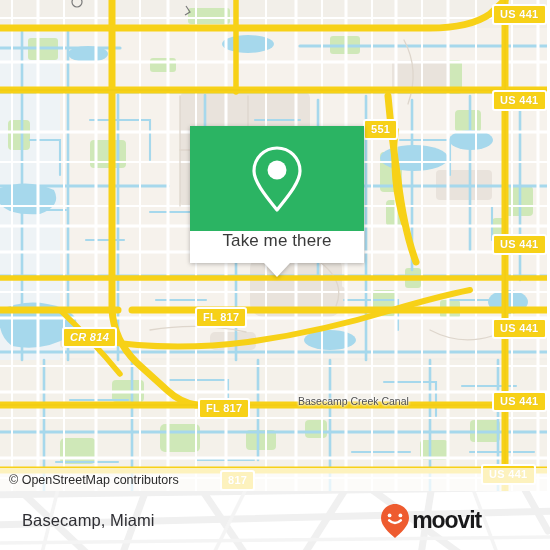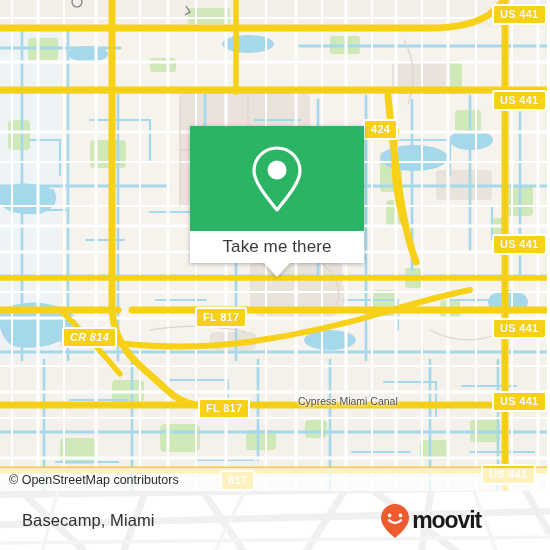--- a/index.html
+++ b/index.html
@@ -95,21 +95,21 @@
     background: #2bb463;
     display: flex;
     align-items: center;
     justify-content: center;
   }
   #callout-white {
     width: 174px;
     height: 32px;
     background: #ffffff;
     display: flex;
-    align-items: center;
+    align-items: flex-start;
     justify-content: center;
   }
   #callout-label {
     font-family: "Liberation Sans", sans-serif;
     font-size: 17px;
     color: #3a3a3a;
     letter-spacing: 0.1px;
   }
   #callout-tail {
     position: absolute;
@@ -381,29 +381,29 @@
       </g>
     </svg>
 
     <div id="shields">
         <div class="shield" style="left: 492px; top: 4px;">US 441</div>
         <div class="shield" style="left: 492px; top: 90px;">US 441</div>
         <div class="shield" style="left: 492px; top: 234px;">US 441</div>
         <div class="shield" style="left: 492px; top: 318px;">US 441</div>
         <div class="shield" style="left: 492px; top: 391px;">US 441</div>
         <div class="shield" style="left: 481px; top: 464px;">US 441</div>
-        <div class="shield" style="left: 363px; top: 119px;">424</div>
+        <div class="shield" style="left: 363px; top: 119px;">551</div>
         <div class="shield" style="left: 195px; top: 307px;">FL 817</div>
         <div class="shield" style="left: 62px; top: 327px; font-style: italic;">CR 814</div>
         <div class="shield" style="left: 198px; top: 398px;">FL 817</div>
         <div class="shield" style="left: 220px; top: 470px;">817</div>
       </div>
 
     <div id="maplabels">
-        <div class="maplabel" style="left: 298px; top: 395px;">Cypress Miami Canal</div>
+        <div class="maplabel" style="left: 298px; top: 395px;">Basecamp Creek Canal</div>
       </div>
 
     <div id="callout">
       <div id="callout-green" style="background: rgb(43, 180, 99);">
         <svg width="58" height="70" viewBox="0 0 58 70">
           <path d="M29 4 C16.3 4 6 14.3 6 27 C6 38.5 20 54.5 29 66 C38 54.5 52 38.5 52 27 C52 14.3 41.7 4 29 4 Z" fill="none" stroke="#ffffff" stroke-width="3.2" stroke-linejoin="round"></path>
           <circle cx="29" cy="26" r="9.5" fill="#ffffff"></circle>
         </svg>
       </div>
       <div id="callout-white">

